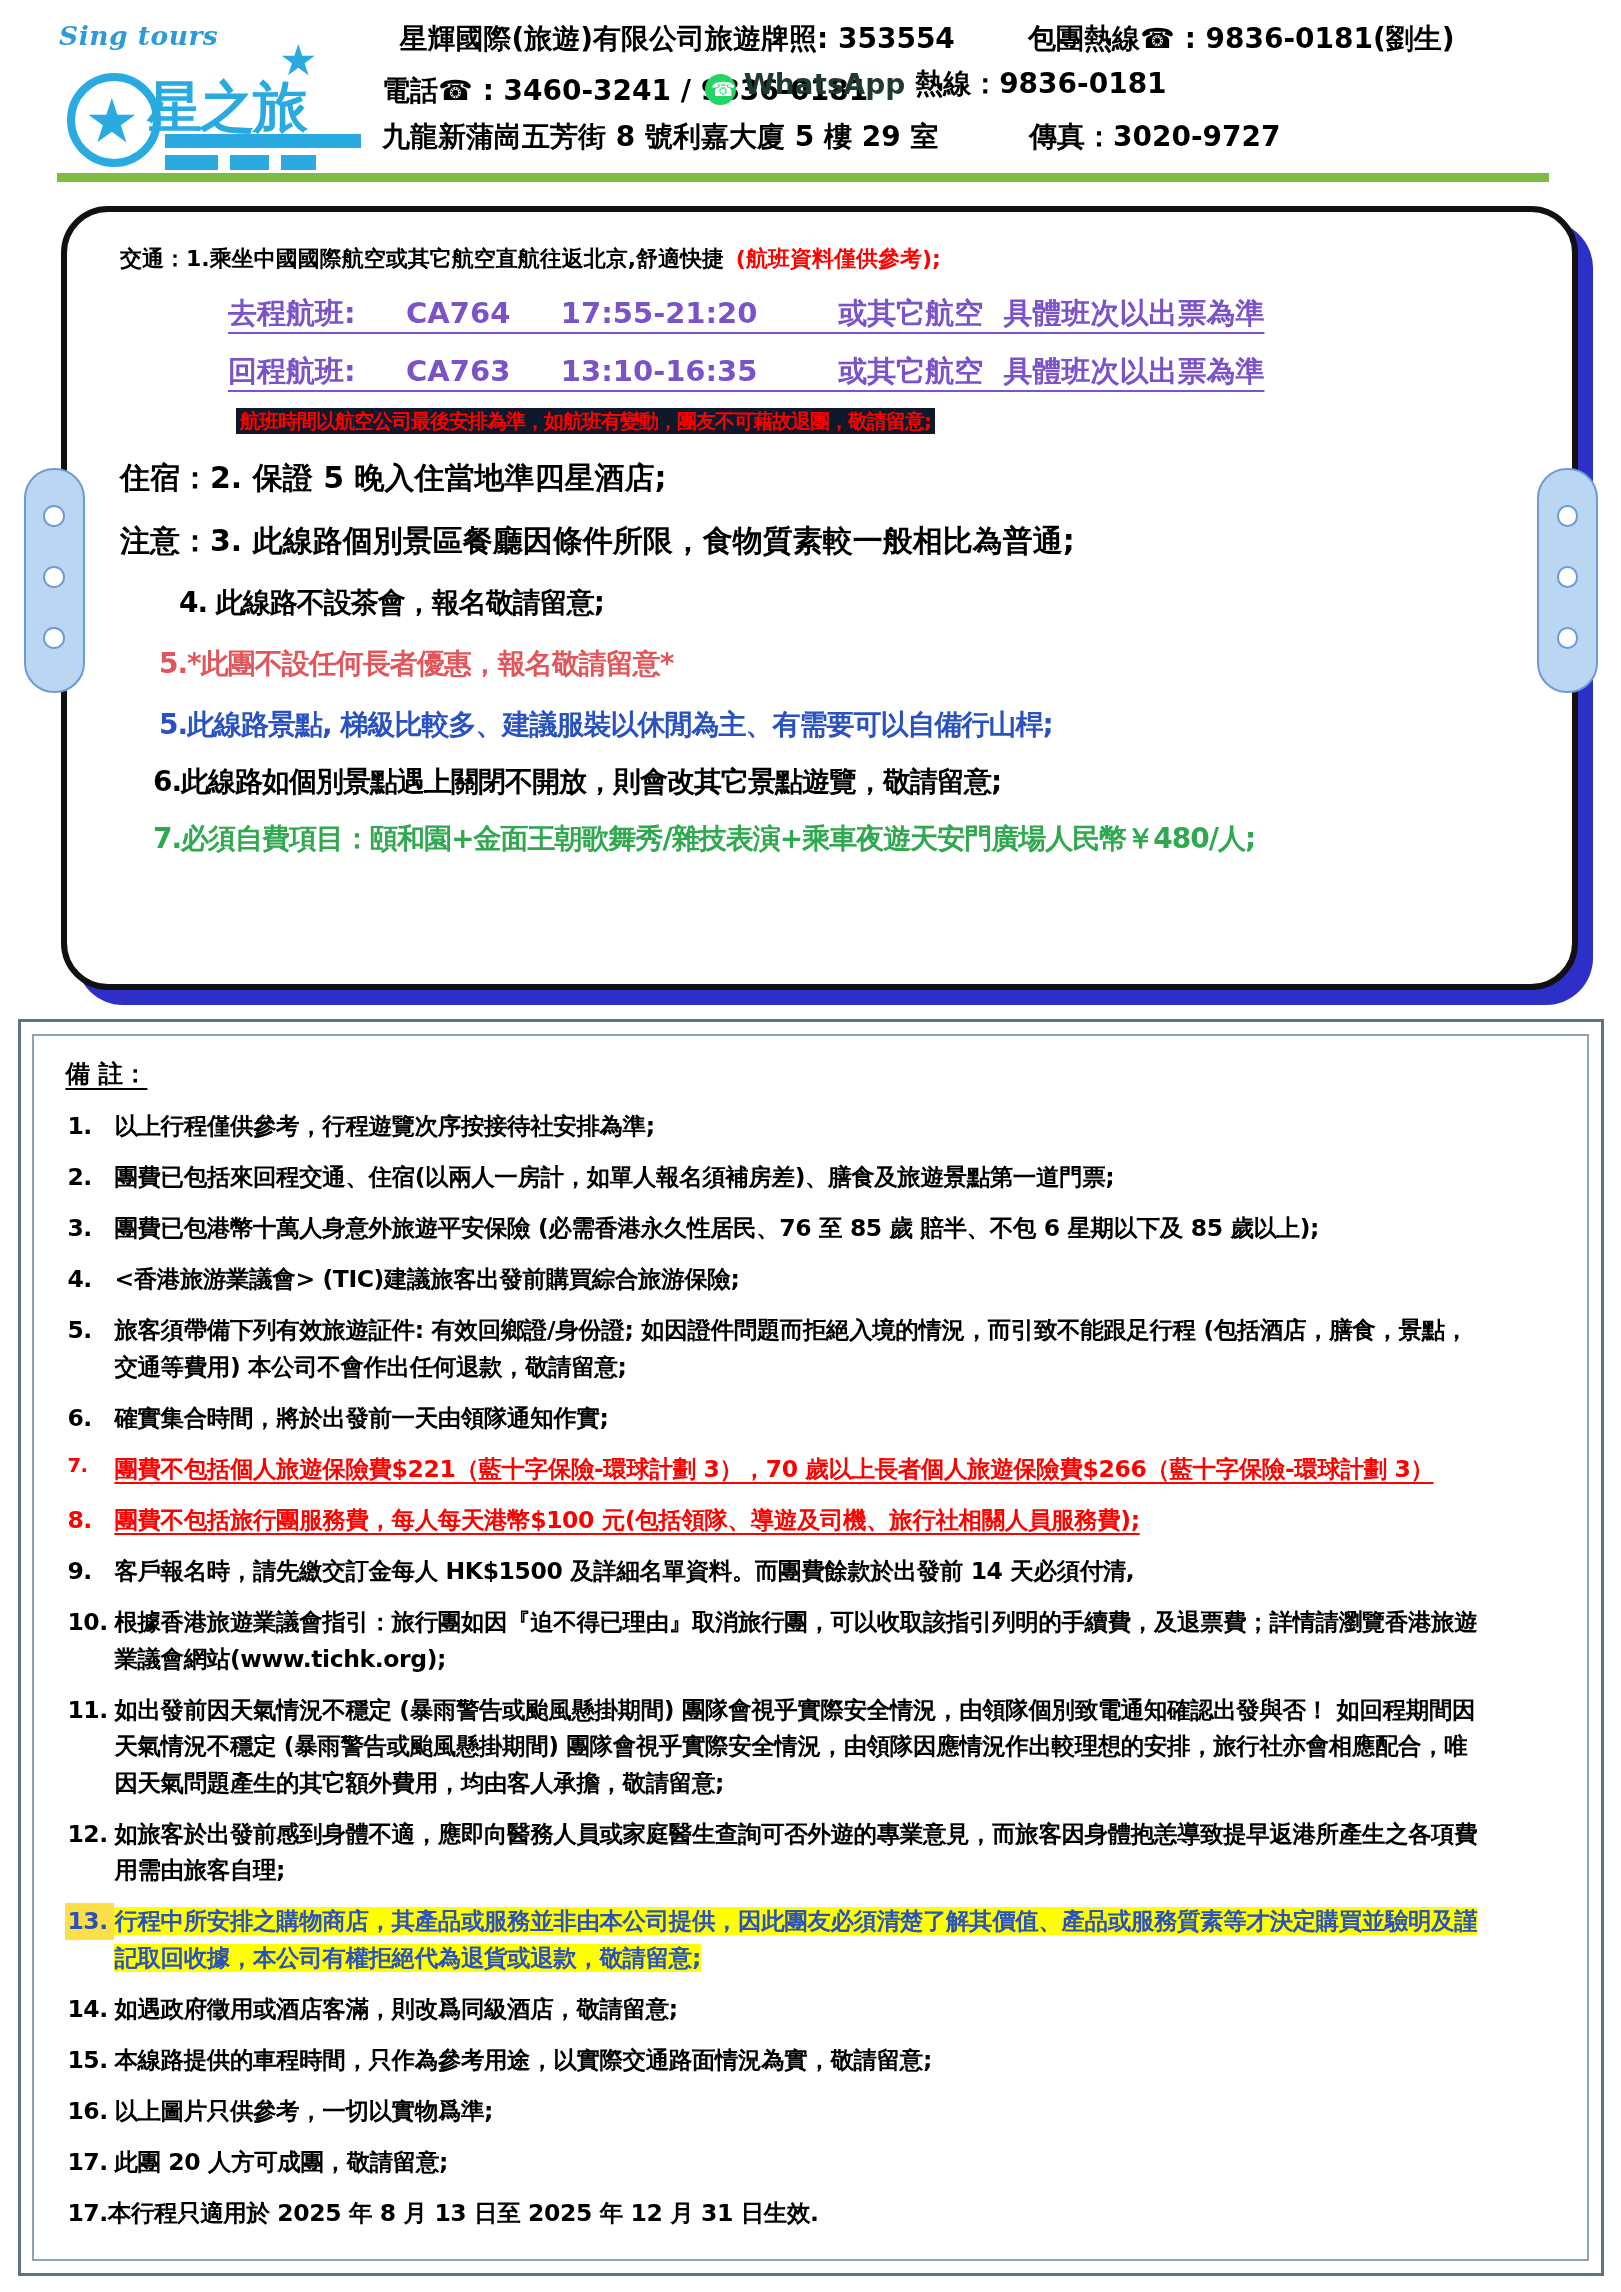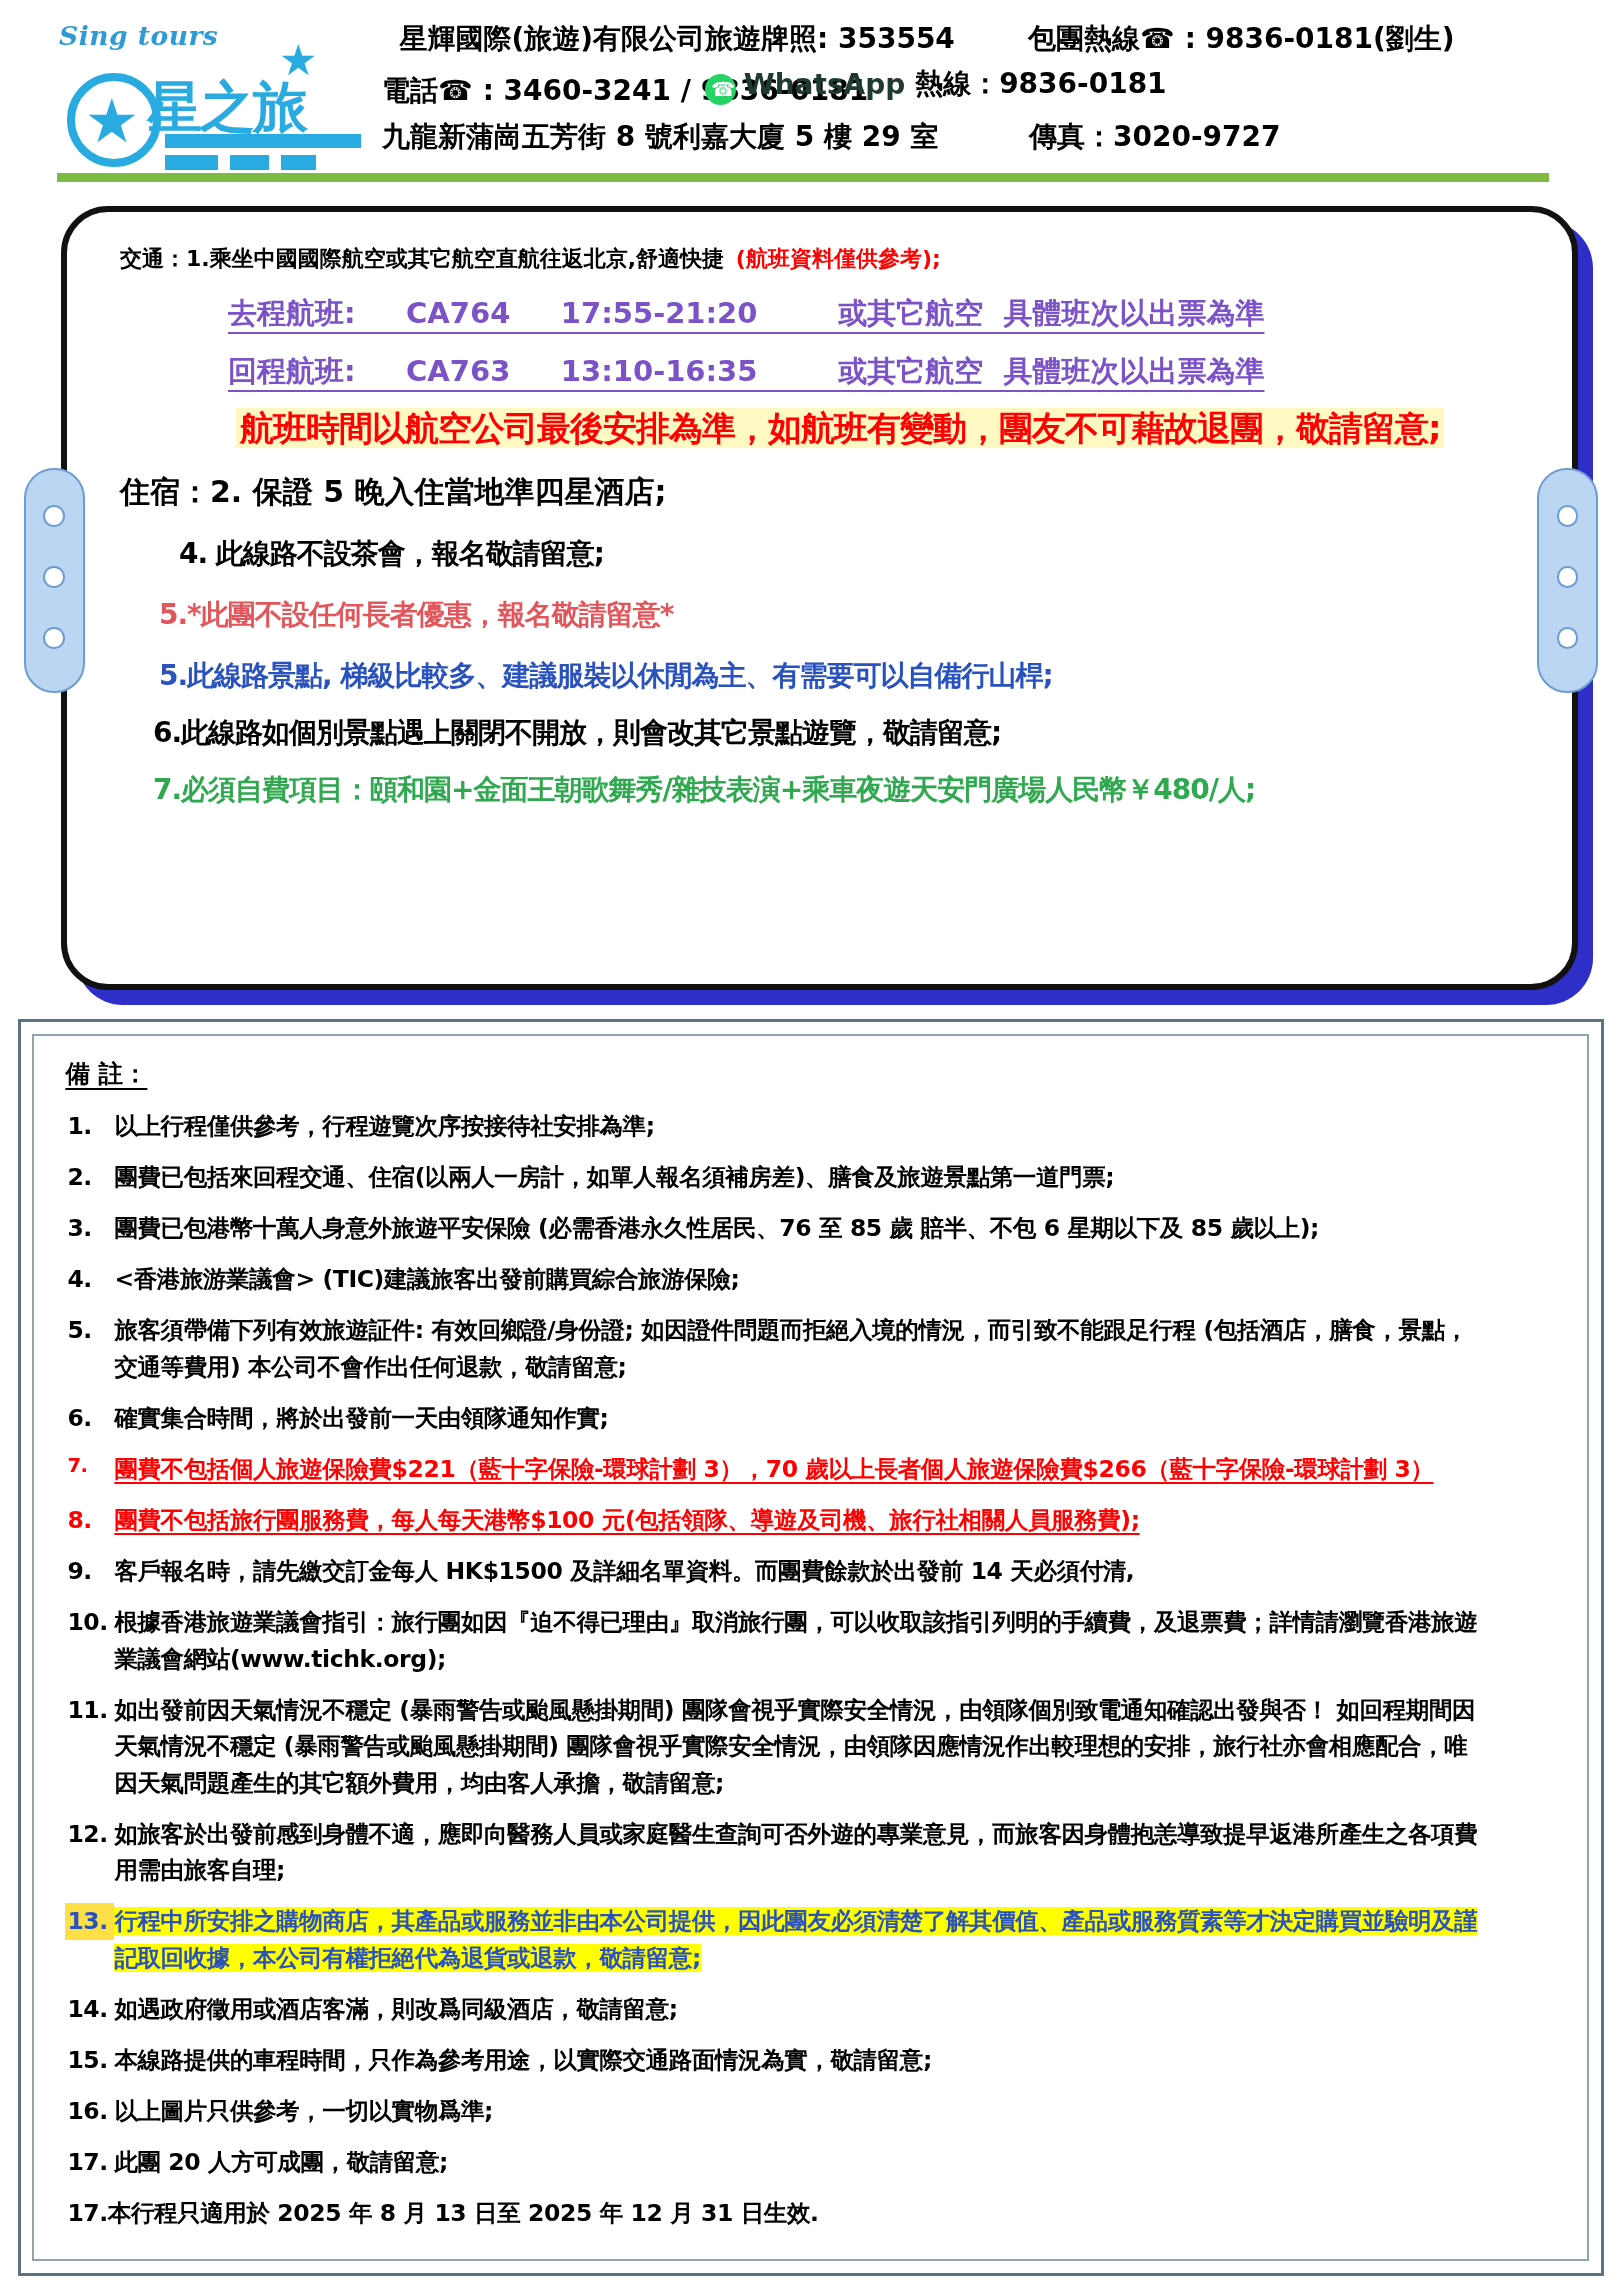--- a/index.html
+++ b/index.html
@@ -237,23 +237,23 @@
     text-decoration: underline;
     text-underline-offset: 8.8px;
     margin-top: 29px;
     margin-left: 108px;
     white-space: pre;
   }
   .yellow-line {
     margin-top: 21.6px;
     margin-left: 116px;
     display: inline-block;
-    background: #fef9c3;
+    background: #0f172a;
     color: #FF0000;
-    font-size: 34px;
+    font-size: 20px;
     padding: 2.9px 3.9px;
     letter-spacing: -1px;
   }
   .l-hotel   { font-size: 30px; margin-top: 29px; }
   .l-notice  { font-size: 30px; margin-top: 33px; }
   .l-item4   { font-size: 28px; margin-top: 33px; margin-left: 59px; letter-spacing: -1px;}
   .l-item5a  { font-size: 28px; margin-top: 33px; margin-left: 39px; color: #E2565B; letter-spacing: -1px;}
   .l-item5b  { font-size: 28px; margin-top: 33px; margin-left: 39px; color: #2A52BE; letter-spacing: -1px;}
   .l-item6   { font-size: 28px; margin-top: 29px; margin-left: 33px; letter-spacing: -1px;}
   .l-item7   { font-size: 28px; margin-top: 29px; margin-left: 33px; color: #2FA84F; letter-spacing: -1px;}
@@ -381,20 +381,23 @@
 
     <div class="pline flight-row">去程航班:     CA764     17:55-21:20        或其它航空  具體班次以出票為準</div>
     <div class="pline flight-row">回程航班:     CA763     13:10-16:35        或其它航空  具體班次以出票為準</div>
 
     <div class="pline yellow-line">航班時間以航空公司最後安排為準，如航班有變動，團友不可藉故退團，敬請留意;</div>
 
     <div class="pline l-hotel">
       <span>住宿：</span><span>2.  保證 5 晚入住當地準四星酒店;</span>
     </div>
 
+    <div class="pline l-notice">
+      <span>注意：</span><span>3.  此線路個別景區餐廳因條件所限，食物質素較一般相比為普通;</span>
+    </div>
 
     <div class="pline l-item4">4.  此線路不設茶會，報名敬請留意;</div>
     <div class="pline l-item5a">5.*此團不設任何長者優惠，報名敬請留意*</div>
     <div class="pline l-item5b">5.此線路景點, 梯級比較多、建議服裝以休閒為主、有需要可以自備行山桿;</div>
     <div class="pline l-item6">6.此線路如個別景點遇上關閉不開放，則會改其它景點遊覽，敬請留意;</div>
     <div class="pline l-item7">7.必須自費項目：頤和園+金面王朝歌舞秀/雜技表演+乘車夜遊天安門廣場人民幣￥480/人;</div>
   </div>
 </div>
 
 <div class="remarks-outer">

